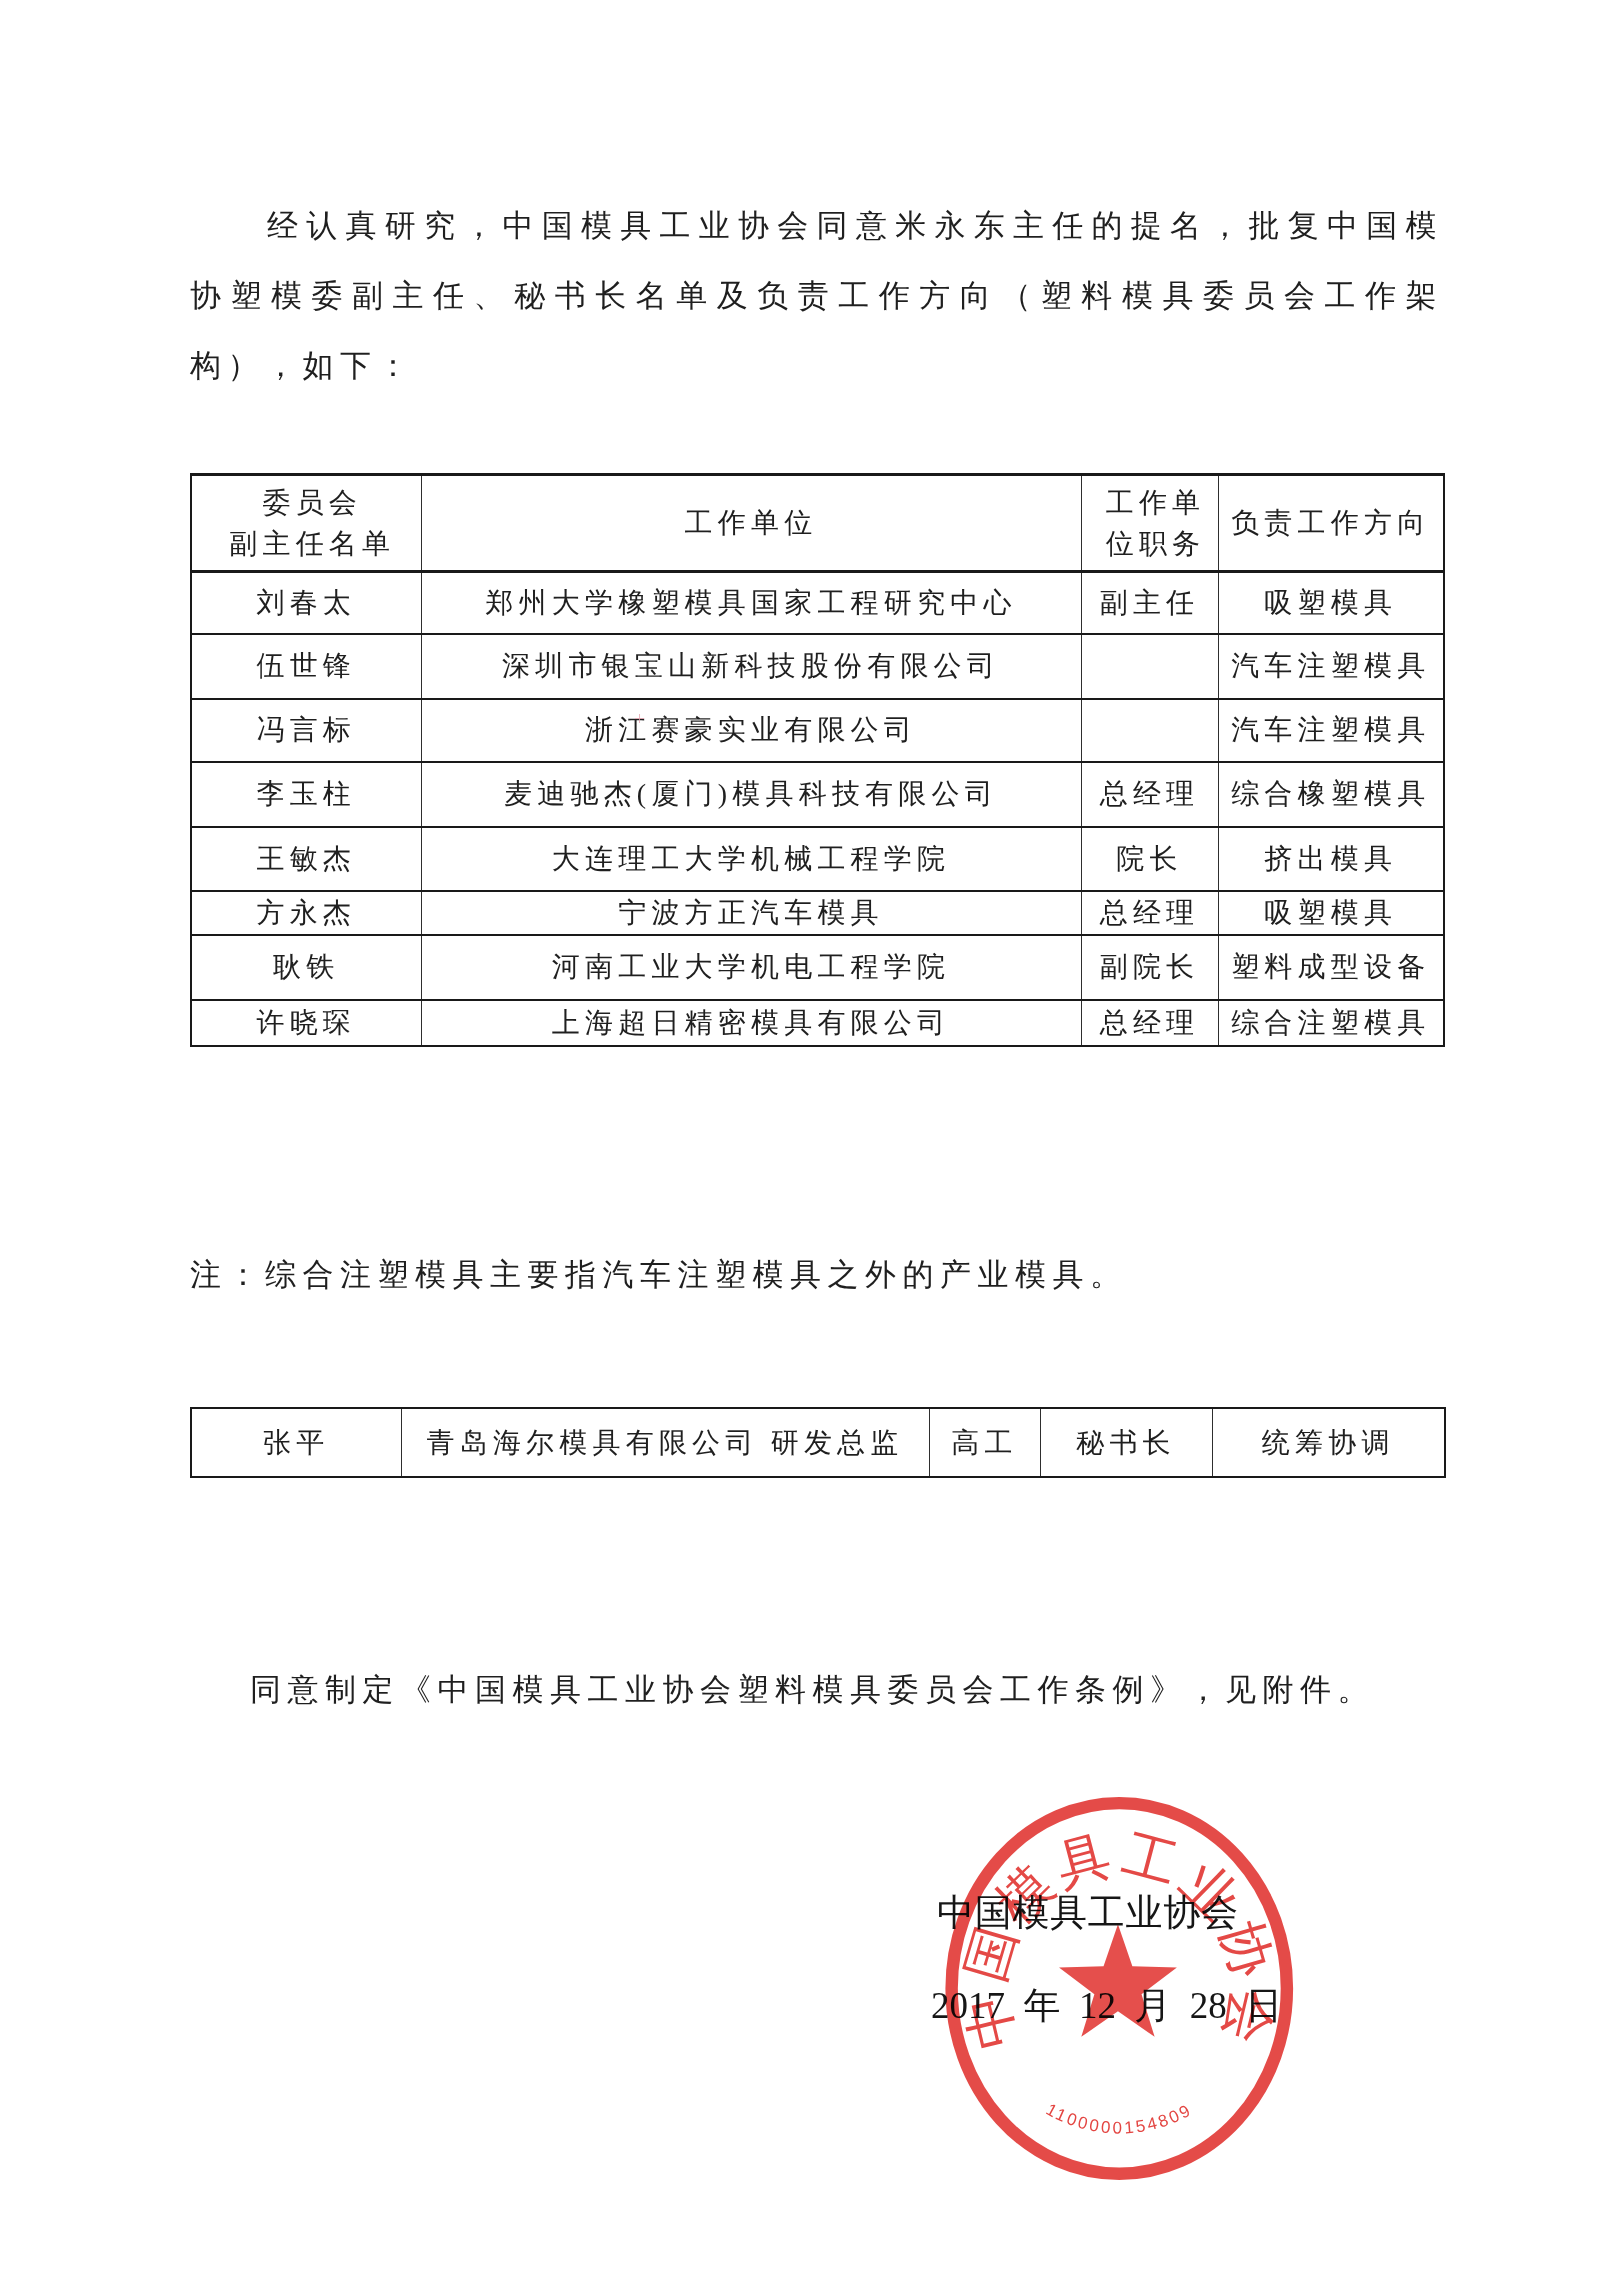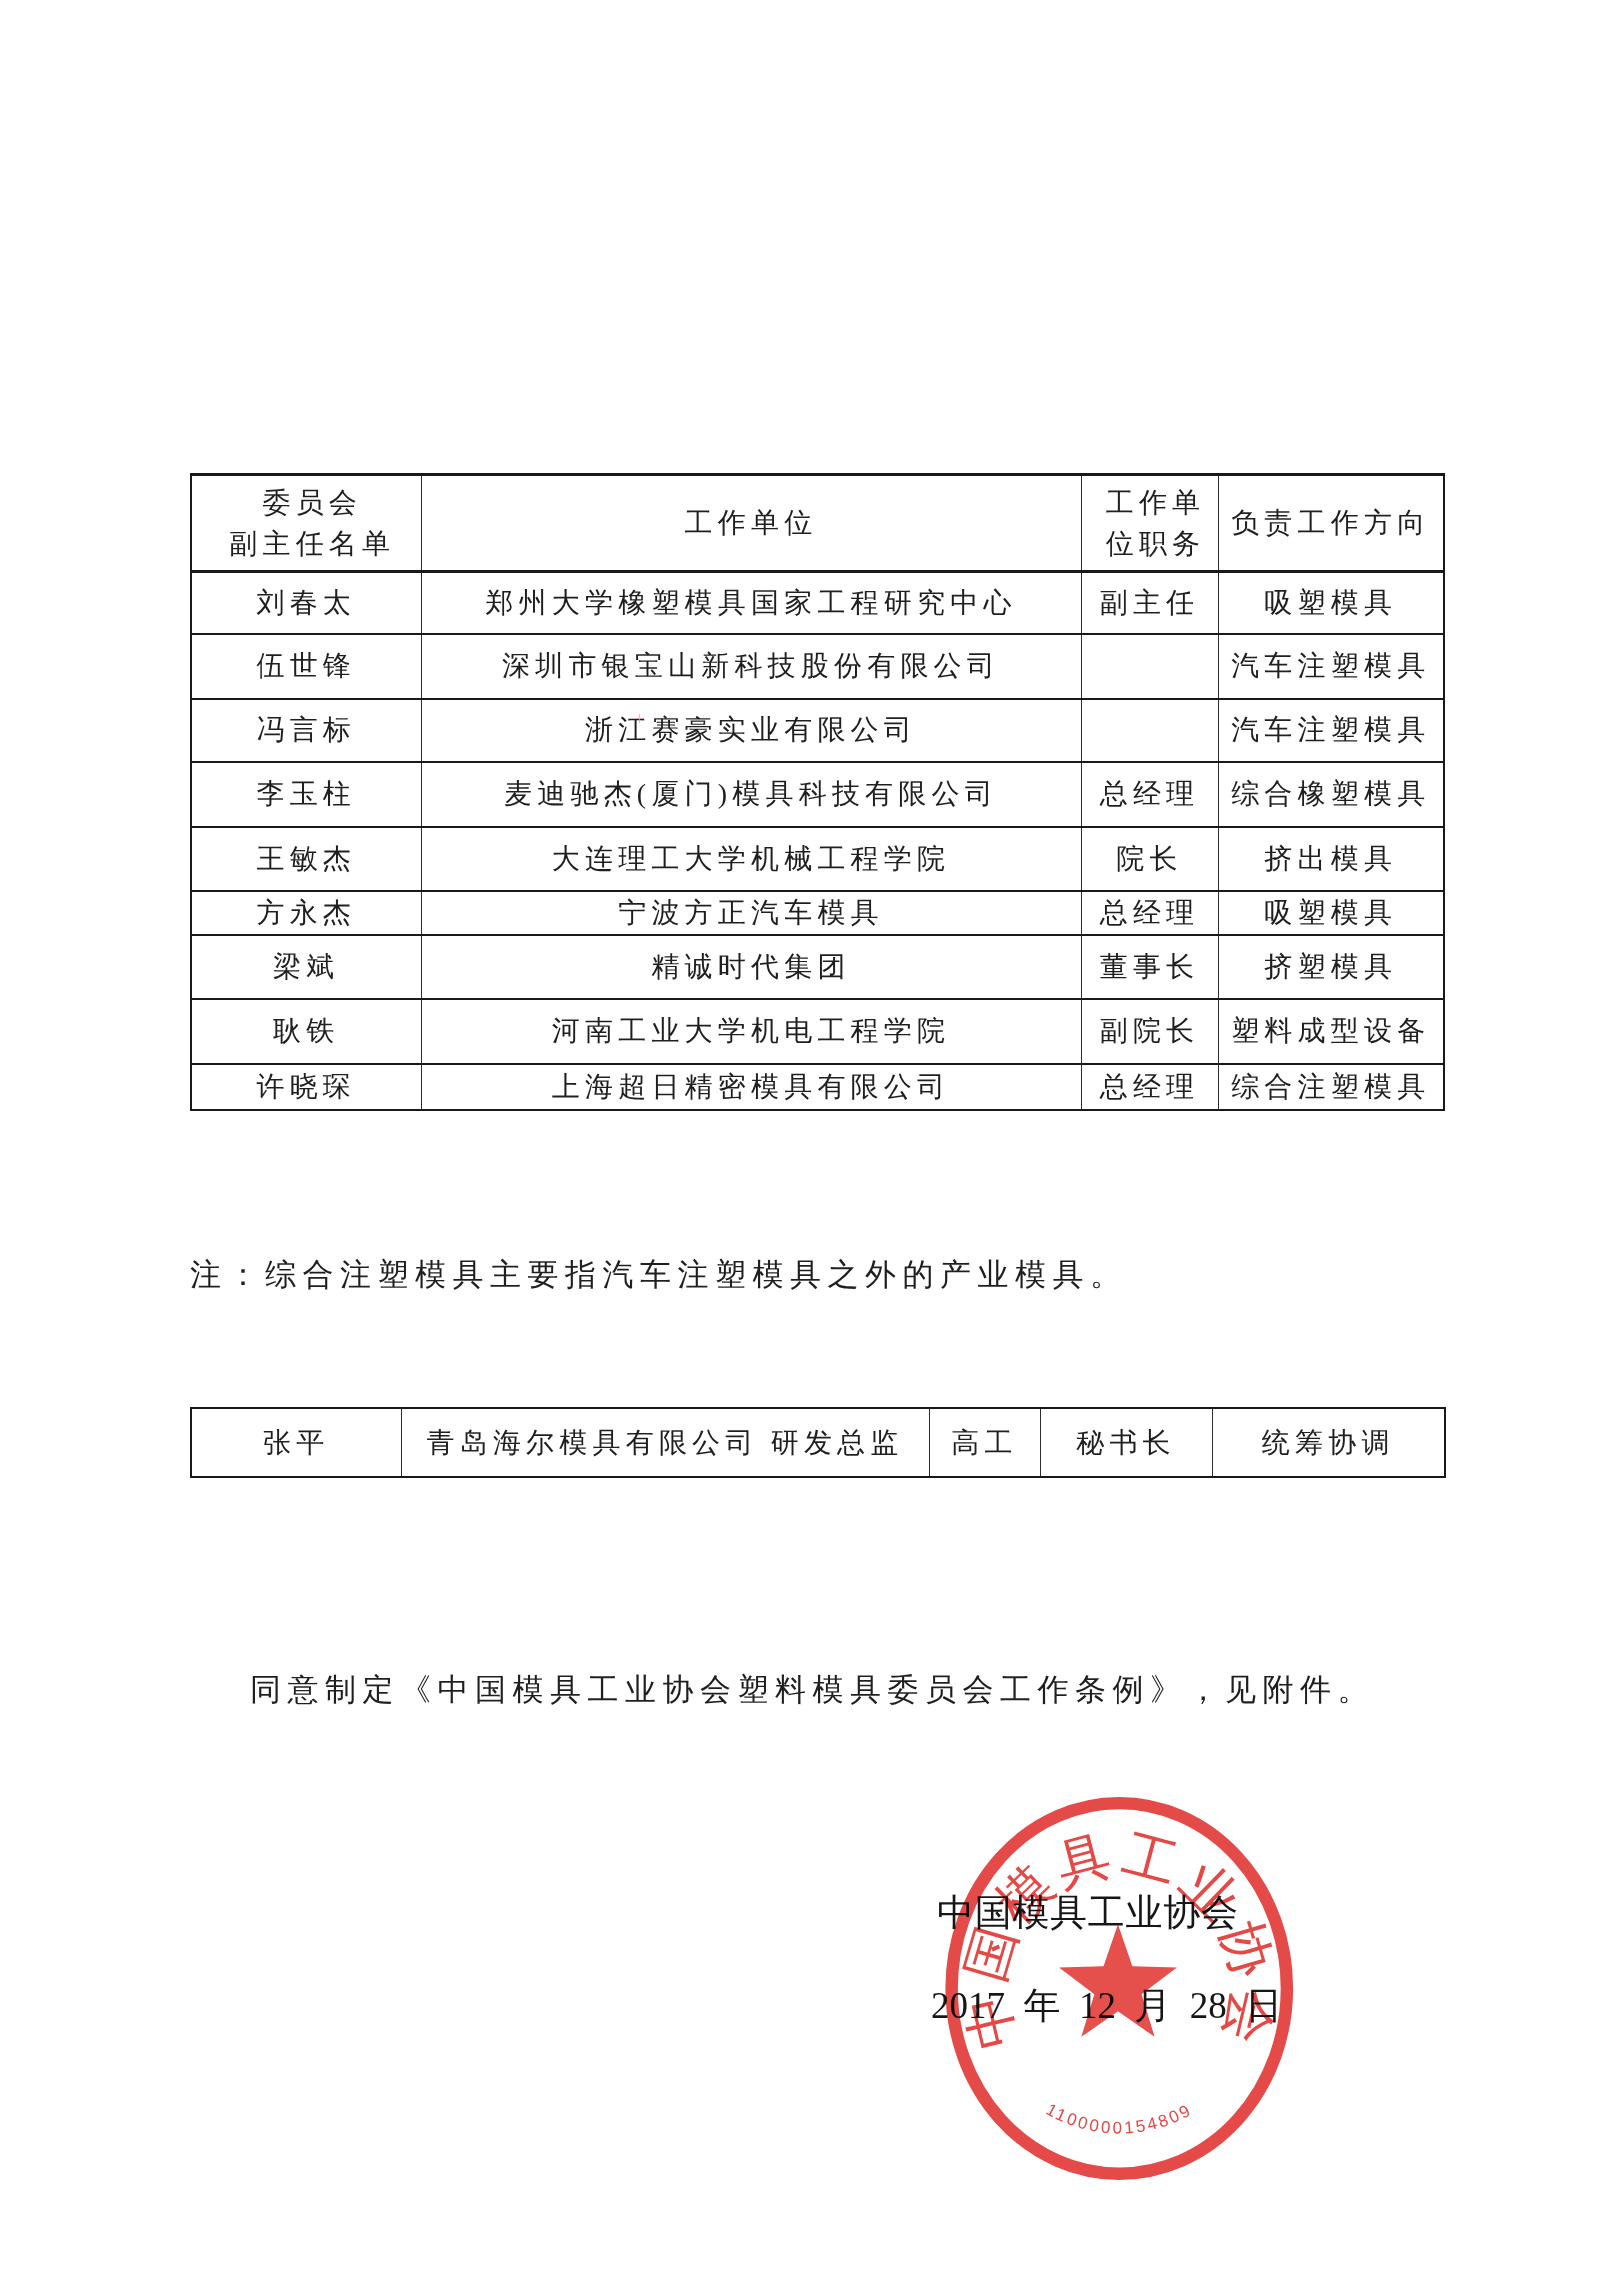--- a/index.html
+++ b/index.html
@@ -47,20 +47,25 @@
   .seal-serial { font-size:26px; letter-spacing:4px; fill:#e23c38; opacity:.95;
                  font-family:"Liberation Sans", sans-serif; }
   
   .artifact { position:absolute; left:634px; top:708px; font-size:19.6px; color:#e7a3b0; opacity:.8; }
 </style>
 </head>
 <body>
 
 <div class="page">
 
+  <div class="intro">
+    <div class="jline line1">经认真研究，中国模具工业协会同意米永东主任的提名，批复中国模</div>
+    <div class="jline">协塑模委副主任、秘书长名单及负责工作方向（塑料模具委员会工作架</div>
+    <div>构），如下：</div>
+  </div>
 
   <table class="doc-table table1">
     <colgroup>
       <col style="width:230px">
         <col style="width:660px">
         <col style="width:137px">
         <col style="width:226px">
     </colgroup>
     <tbody>
         <tr style="height:97px">
@@ -103,26 +108,20 @@
       <td class="name-cell">王敏杰</td>
       <td>大连理工大学机械工程学院</td>
       <td>院长</td>
       <td>挤出模具</td>
     </tr>
     <tr style="height:44px">
       <td class="name-cell">方永杰</td>
       <td>宁波方正汽车模具</td>
       <td>总经理</td>
       <td>吸塑模具</td>
-    </tr>
-    <tr style="height:64px">
-      <td class="name-cell">梁斌</td>
-      <td>精诚时代集团</td>
-      <td>董事长</td>
-      <td>挤塑模具</td>
     </tr>
     <tr style="height:65px">
       <td class="name-cell">耿铁</td>
       <td>河南工业大学机电工程学院</td>
       <td>副院长</td>
       <td>塑料成型设备</td>
     </tr>
     <tr style="height:46px">
       <td class="name-cell">许晓琛</td>
       <td>上海超日精密模具有限公司</td>

